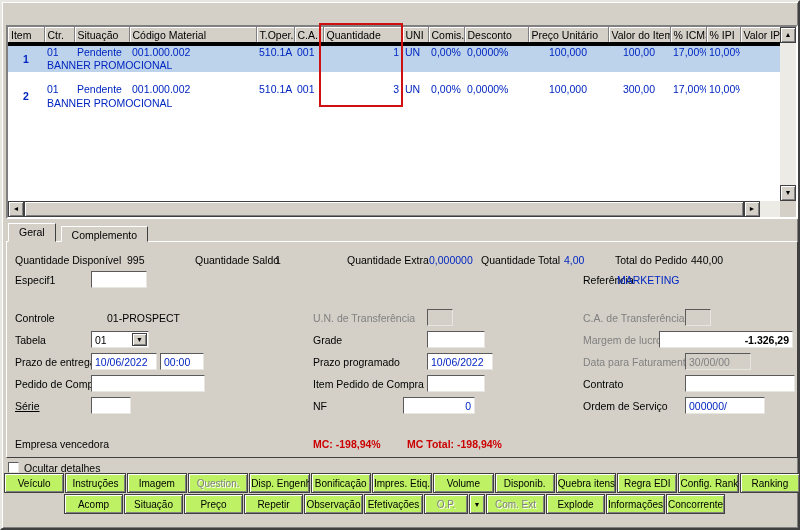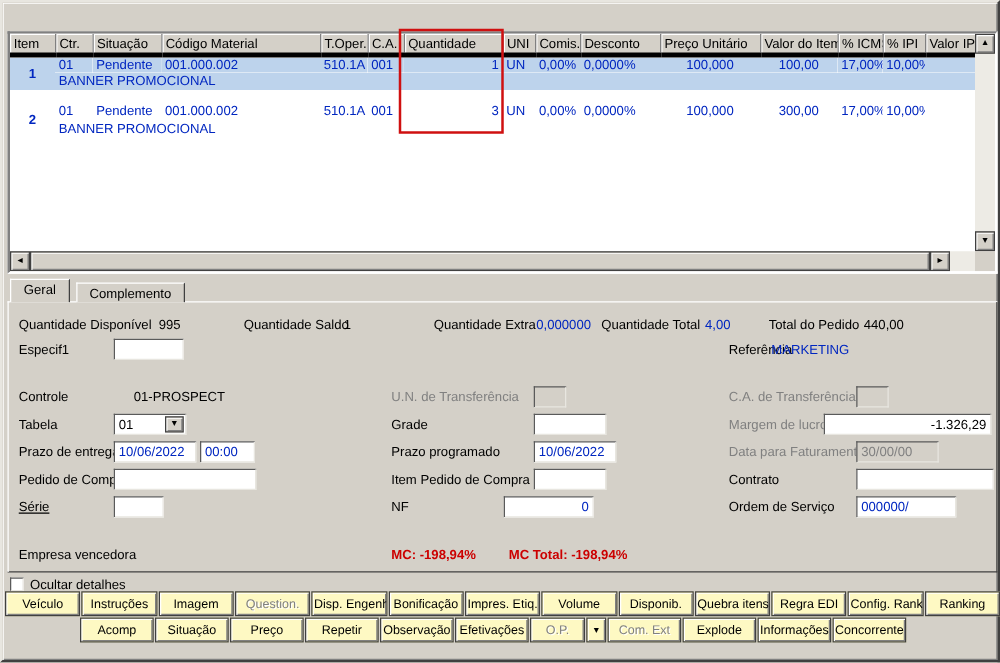--- a/index.html
+++ b/index.html
@@ -78,21 +78,21 @@
                  border:1px solid #404040; box-shadow: inset 1px 1px 0 #fff, inset -1px -1px 0 #808080;
                  font-size:7px; text-align:center; line-height:12px; color:#000; }
 
   
   .check-row { position:absolute; left:6px; top:459px; height:13px; display:flex; align-items:center; }
   .cb { width:11px; height:11px; background:#fff; border:1px solid;
         border-color:#5a5a5a #e8e6e0 #e8e6e0 #5a5a5a; margin-right:5px; }
   .btnrow { position:absolute; display:flex; gap:1px; height:20px; }
   .btnrow1 { left:2px; top:471px; width:796px; }
   .btnrow2 { left:62px; top:492px; }
-  .pb { background:#fef9c3; border:1px solid #404040;
+  .pb { background:#bef264; border:1px solid #404040;
         box-shadow: inset 1px 1px 0 #fff, inset -1px -1px 0 #808080;
         font-size:10px; color:#000; white-space:nowrap; overflow:hidden; padding:0 1px; }
   .btnrow1 .pb { flex:1; }
   .btnrow2 .pb { width:59px; flex:none; }
   .pb.off { color:#808080; text-shadow:1px 1px 0 #fff; }
   .pb.op { width:44px; }
   .pb.oparrow { width:16px; font-size:7px; color:#000; text-shadow:none; }
 </style>
 </head>
 <body>
@@ -232,21 +232,21 @@
     <div class="field dis" style="left:678px;top:67px;width:26px;"></div>
 
     <span class="lbl" style="left:8px;top:92px;">Tabela</span>
     <div class="field black" style="left:84px;top:89px;width:58px;">
       <span>01</span>
       <span class="combo-arrow">▼</span>
     </div>
     <span class="lbl" style="left:306px;top:92px;">Grade</span>
     <div class="field" style="left:420px;top:89px;width:58px;"></div>
     <span class="lbl dis" style="left:576px;top:92px;">Margem de lucro</span>
-    <div class="field black right" style="left:652px;top:89px;width:134px;">-1.326,29</div>
+    <div class="field black right" style="left:652px;top:89px;width:134px;font-weight:bold;">-1.326,29</div>
 
     <span class="lbl" style="left:8px;top:114px;">Prazo de entrega</span>
     <div class="field" style="left:84px;top:111px;width:66px;">10/06/2022</div>
     <div class="field" style="left:153px;top:111px;width:44px;">00:00</div>
     <span class="lbl" style="left:306px;top:114px;">Prazo programado</span>
     <div class="field" style="left:420px;top:111px;width:66px;">10/06/2022</div>
     <span class="lbl dis" style="left:576px;top:114px;">Data para Faturamento</span>
     <div class="field dis" style="left:678px;top:111px;width:66px;">30/00/00</div>
 
     <span class="lbl" style="left:8px;top:136px;">Pedido de Compra</span>

